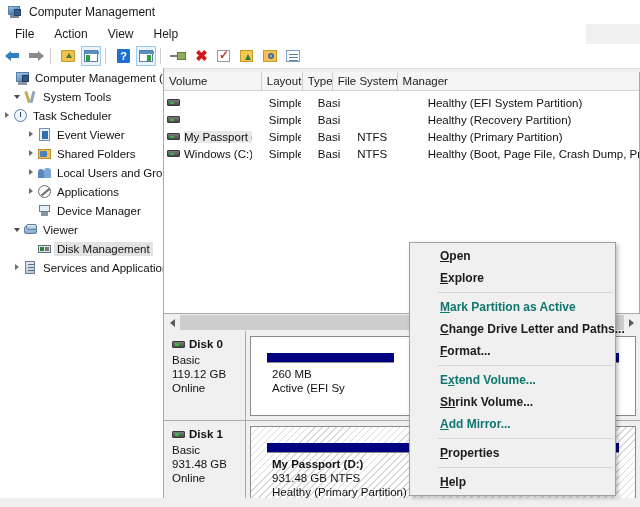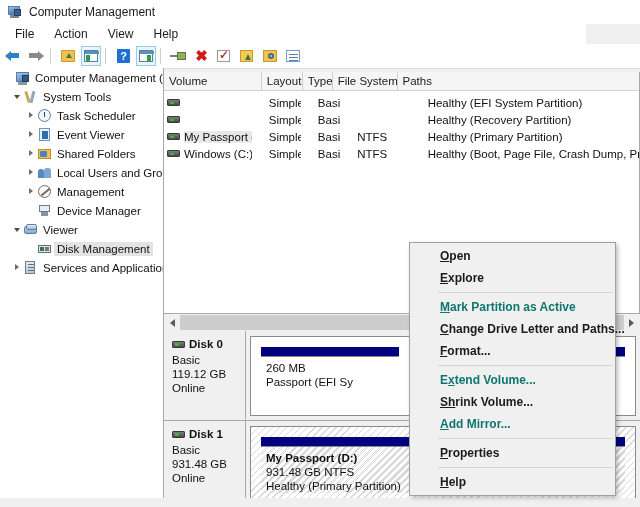--- a/index.html
+++ b/index.html
@@ -208,21 +208,21 @@
   .diskrow { position:relative; height:89px; background:#f0f0f0; border-bottom:1px solid #a9a9a9;
       display:flex; }
   .diskinfo { width:82px; min-width:82px; background:#f0f0f0; border-right:1px solid #a9a9a9;
       padding:7px 0 0 8px; box-sizing:border-box; }
   .diskinfo .dtitle { display:flex; align-items:center; font-weight:bold; font-size:11.5px; color:#111; margin-bottom:3px;}
   .diskinfo .dtitle .drvglyph { margin-right:4px; }
   .diskinfo .dline { font-size:11.5px; color:#111; line-height:14px; }
 
   .diskparts { flex:1; padding:5px 4px 4px 4px; box-sizing:border-box; display:flex; gap:4px; position:relative; }
   .part { background:#ffffff; border:1px solid #8a8a8a; box-sizing:border-box; position:relative;
-      padding:10px; overflow:hidden; }
+      padding:16px; overflow:hidden; }
   .part .pbar { height:9px; background:#000080; border-bottom:1px solid #8a8a8a; }
   .part .pbody { padding:4px 5px 0 5px; }
   .part .pline { font-size:11.5px; color:#111; line-height:14px; white-space:nowrap; }
   .part .pline.bold { font-weight:bold; }
   .part.hatched .pbody {
       background-image: repeating-linear-gradient(135deg, #d9d9d9 0 1px, transparent 1px 5px);
   }
   .part.hatched { background-image: repeating-linear-gradient(135deg, #d9d9d9 0 1px, transparent 1px 5px); }
 
   
@@ -326,21 +326,21 @@
 
     <div class="tnode" style="padding-left:10px">
       <span class="expander"><span class="chev chev-down"></span></span>
       <span class="tico ti-tools">
           <span class="w1"></span>
           <span class="w2"></span>
         </span>
       <span class="tlabel">System Tools</span>
     </div>
 
-    <div class="tnode" style="padding-left:24px">
+    <div class="tnode" style="">
       <span class="expander"><span class="chev chev-right"></span></span>
       <span class="tico">
           <span class="ti-clock"></span>
         </span>
       <span class="tlabel">Task Scheduler</span>
     </div>
 
     <div class="tnode" style="padding-left:24px">
       <span class="expander"><span class="chev chev-right"></span></span>
       <span class="tico">
@@ -365,21 +365,21 @@
           <span class="p2"></span>
         </span>
       <span class="tlabel">Local Users and Groups</span>
     </div>
 
     <div class="tnode" style="padding-left:24px">
       <span class="expander"><span class="chev chev-right"></span></span>
       <span class="tico">
           <span class="ti-perf"></span>
         </span>
-      <span class="tlabel">Management</span>
+      <span class="tlabel">Applications</span>
     </div>
 
     <div class="tnode" style="padding-left:24px">
       <span class="expander"></span>
       <span class="tico ti-devmgr">
           <span class="m"></span>
           <span class="s"></span>
         </span>
       <span class="tlabel">Device Manager</span>
     </div>
@@ -415,21 +415,21 @@
   </div>
 
   <div class="rightpane">
 
     <div class="vollist">
       <div class="vhead">
         <div class="c-vol">Volume</div>
         <div class="c-lay">Layout</div>
         <div class="c-typ">Type</div>
         <div class="c-fs">File System</div>
-        <div class="c-sta">Paths</div>
+        <div class="c-sta">Manager</div>
       </div>
 
       <div class="vrow" style="margin-top:3px">
         <div class="c-vol">
             <span class="drvglyph"></span>
             <span class="vname"></span>
           </div>
         <div class="c-lay">Simple</div>
         <div class="c-typ">Basic</div>
         <div class="c-fs"></div>
@@ -487,21 +487,21 @@
           <div class="dline">Basic</div>
           <div class="dline">119.12 GB</div>
           <div class="dline">Online</div>
         </div>
         <div class="diskparts">
           <div class="part" style="width:42%">
             <div class="pbar"></div>
             <div class="pbody">
               <div class="pline bold"></div>
               <div class="pline">260 MB</div>
-              <div class="pline">Passport (EFI Sy</div>
+              <div class="pline">Active (EFI Sy</div>
             </div>
           </div>
           <div class="part" style="width:58%">
             <div class="pbar"></div>
             <div class="pbody">
               <div class="pline bold">Windows  (C:)</div>
               <div class="pline">116.99 GB NTFS</div>
               <div class="pline">Healthy (Boot,</div>
             </div>
           </div>

